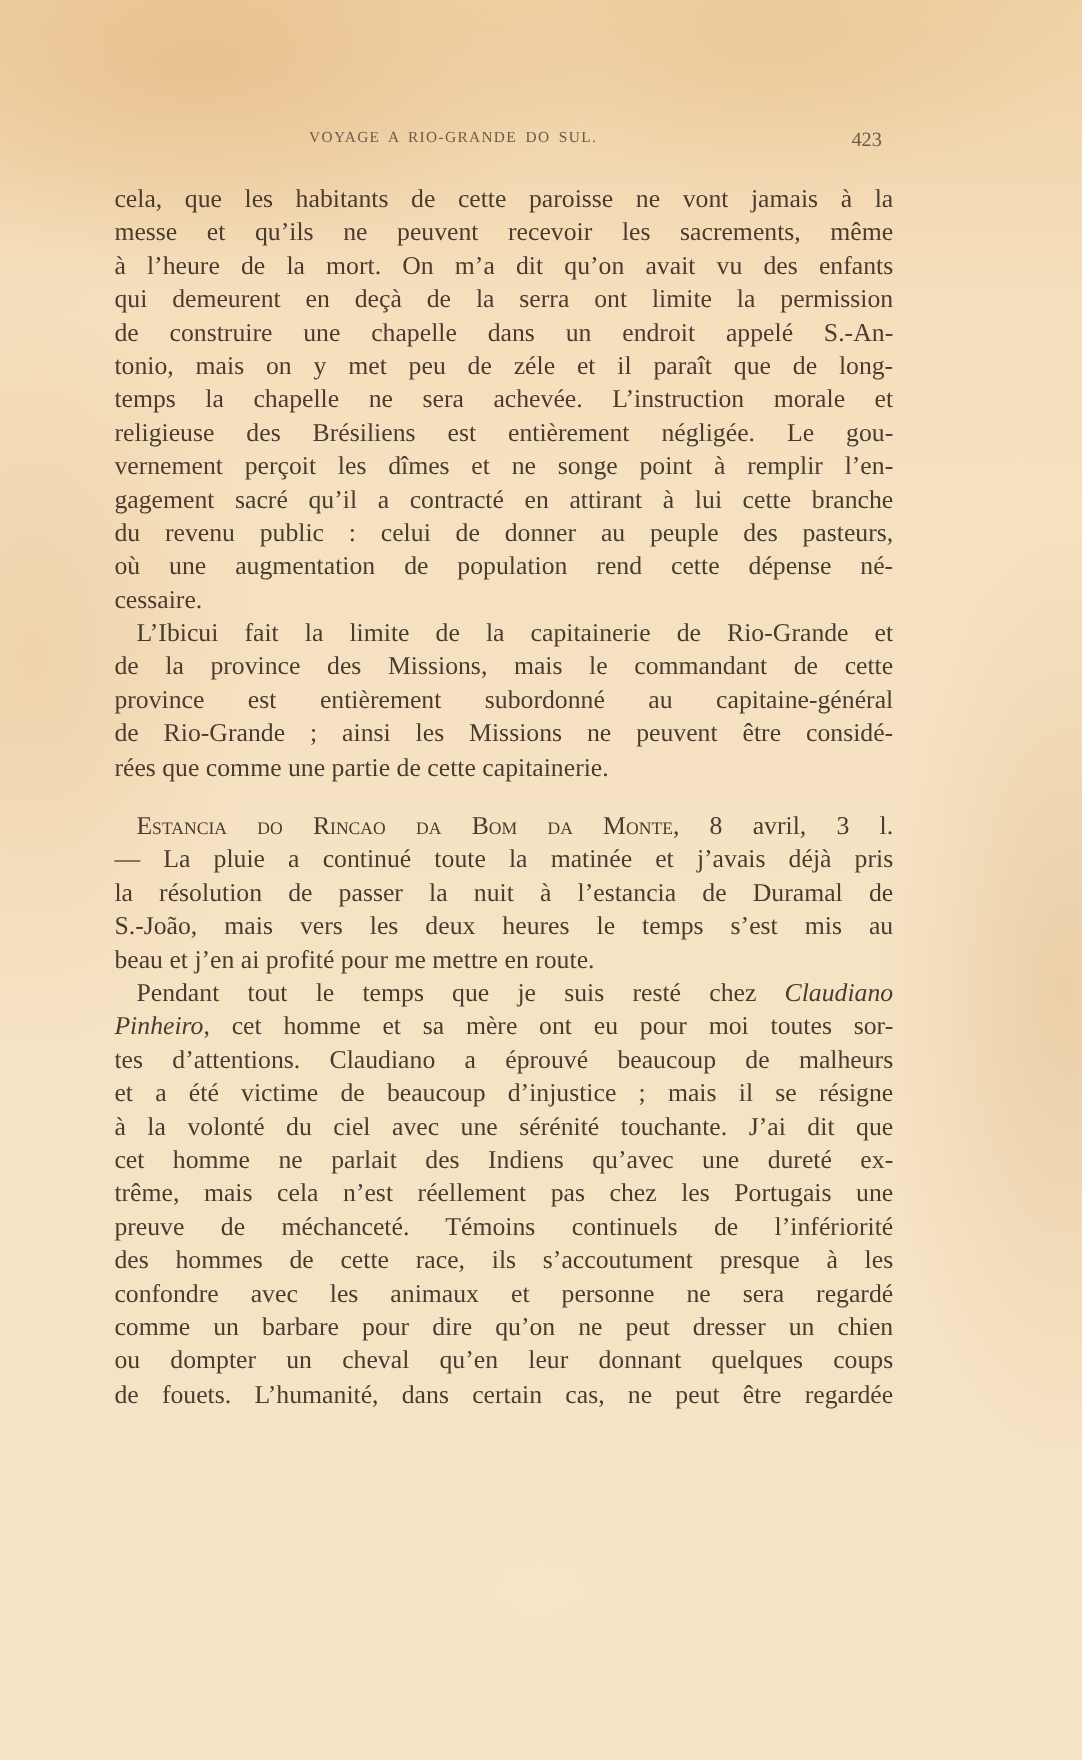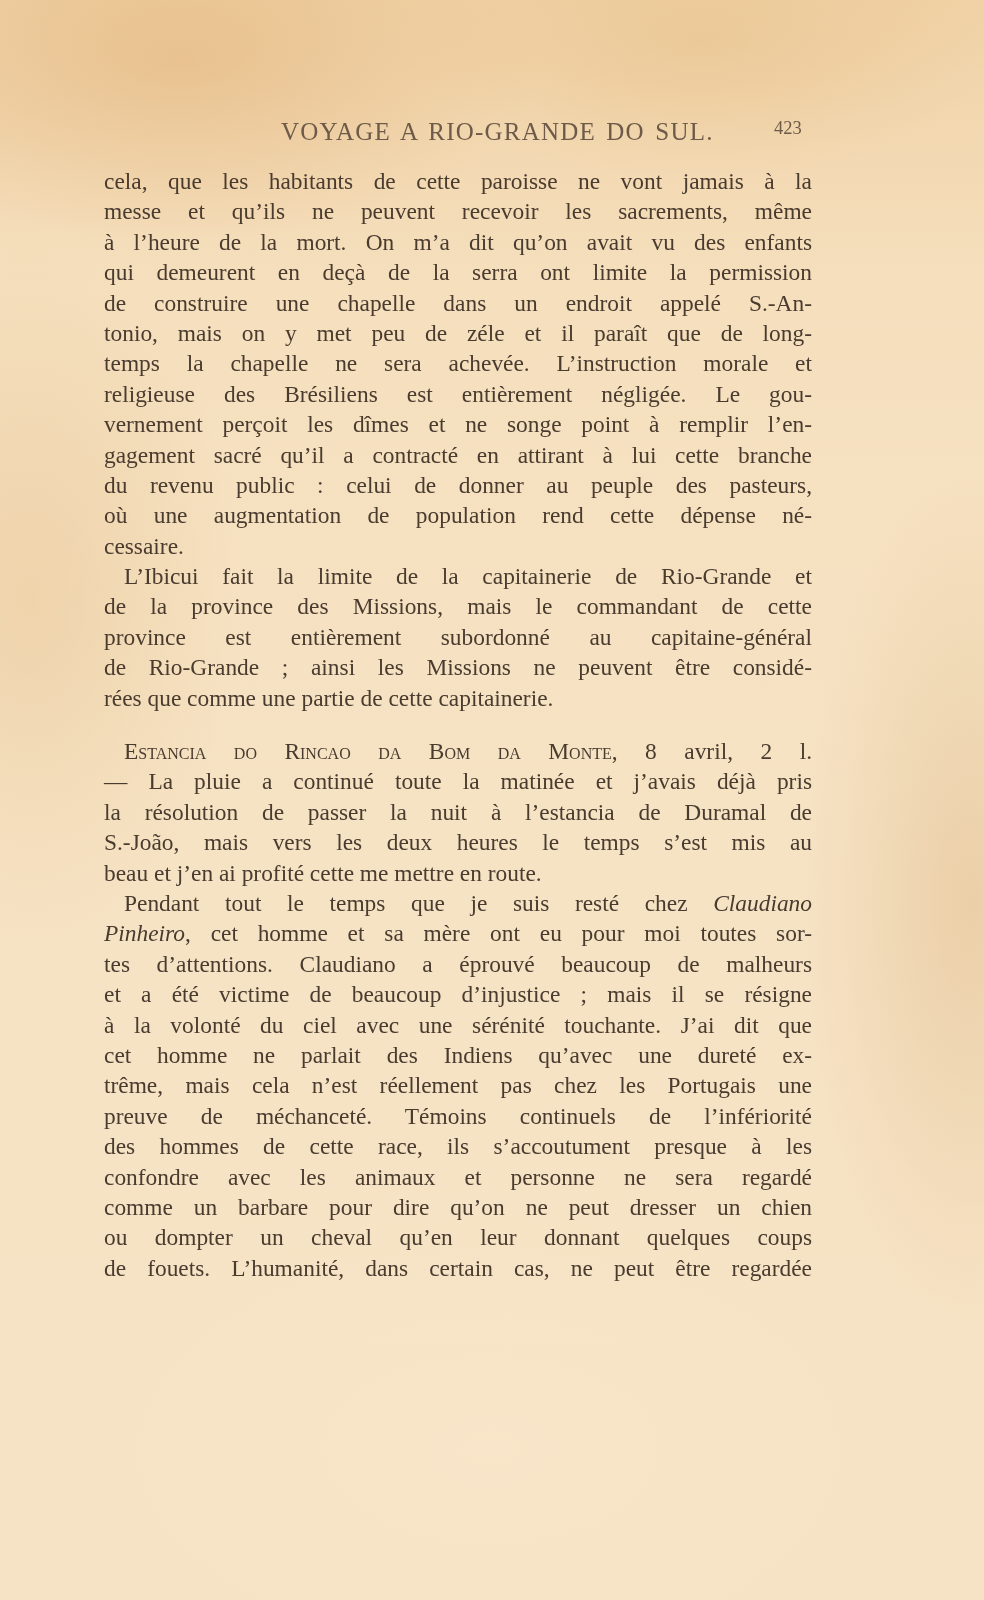--- a/index.html
+++ b/index.html
@@ -17,21 +17,21 @@
       radial-gradient(ellipse 240px 600px at 970px 900px, rgba(214,170,115,0.35), rgba(214,170,115,0) 70%),
       radial-gradient(ellipse 700px 400px at 490px 1450px, rgba(250,232,205,0.5), rgba(250,232,205,0) 70%),
       linear-gradient(180deg, #f0d2a6 0%, #f5dfbd 18%, #f6e3c4 50%, #f6e2c4 100%);
   }
   .running-head {
     position:absolute; top:118px; left:0; width:984px; height:28px;
     font-family:"Liberation Serif", serif; color:#6d5a48;
   }
   .running-title {
     position:absolute; left:281px; top:0;
-    font-size:25px; letter-spacing:1.2px; word-spacing:3px;
+    font-size:14px; letter-spacing:1.2px; word-spacing:3px;
   }
   .page-number {
     position:absolute; left:774px; top:0; font-size:18.5px;
   }
   .text-block {
     position:absolute; left:104px; top:166px; width:708px;
     font-family:"Liberation Serif", serif;
     font-size:23.4px; line-height:30.4px; color:#4a3b2f;
   }
   .line {
@@ -76,25 +76,25 @@
       <span class="line indent">L’Ibicui fait la limite de la capitainerie de Rio-Grande et</span>
       <span class="line">de la province des Missions, mais le commandant de cette</span>
       <span class="line">province est entièrement subordonné au capitaine-général</span>
       <span class="line">de Rio-Grande ; ainsi les Missions ne peuvent être considé-</span>
       <span class="line last">rées que comme une partie de cette capitainerie.</span>
     </div>
 
     <div class="gap"></div>
 
     <div>
-      <span class="line indent"><span class="sc">Estancia do Rincao da Bom da Monte</span><span>, 8 avril, 2 l.</span></span>
+      <span class="line indent"><span class="sc">Estancia do Rincao da Bom da Monte</span><span>, 8 avril, 3 l.</span></span>
       <span class="line">— La pluie a continué toute la matinée et j’avais déjà pris</span>
       <span class="line">la résolution de passer la nuit à l’estancia de Duramal de</span>
       <span class="line">S.-João, mais vers les deux heures le temps s’est mis au</span>
-      <span class="line last">beau et j’en ai profité cette me mettre en route.</span>
+      <span class="line last">beau et j’en ai profité pour me mettre en route.</span>
     </div>
 
     <div>
       <span class="line indent"><span>Pendant tout le temps que je suis resté chez </span><em>Claudiano</em></span>
       <span class="line"><em>Pinheiro</em><span>, cet homme et sa mère ont eu pour moi toutes sor-</span></span>
       <span class="line">tes d’attentions. Claudiano a éprouvé beaucoup de malheurs</span>
       <span class="line">et a été victime de beaucoup d’injustice ; mais il se résigne</span>
       <span class="line">à la volonté du ciel avec une sérénité touchante. J’ai dit que</span>
       <span class="line">cet homme ne parlait des Indiens qu’avec une dureté ex-</span>
       <span class="line">trême, mais cela n’est réellement pas chez les Portugais une</span>

